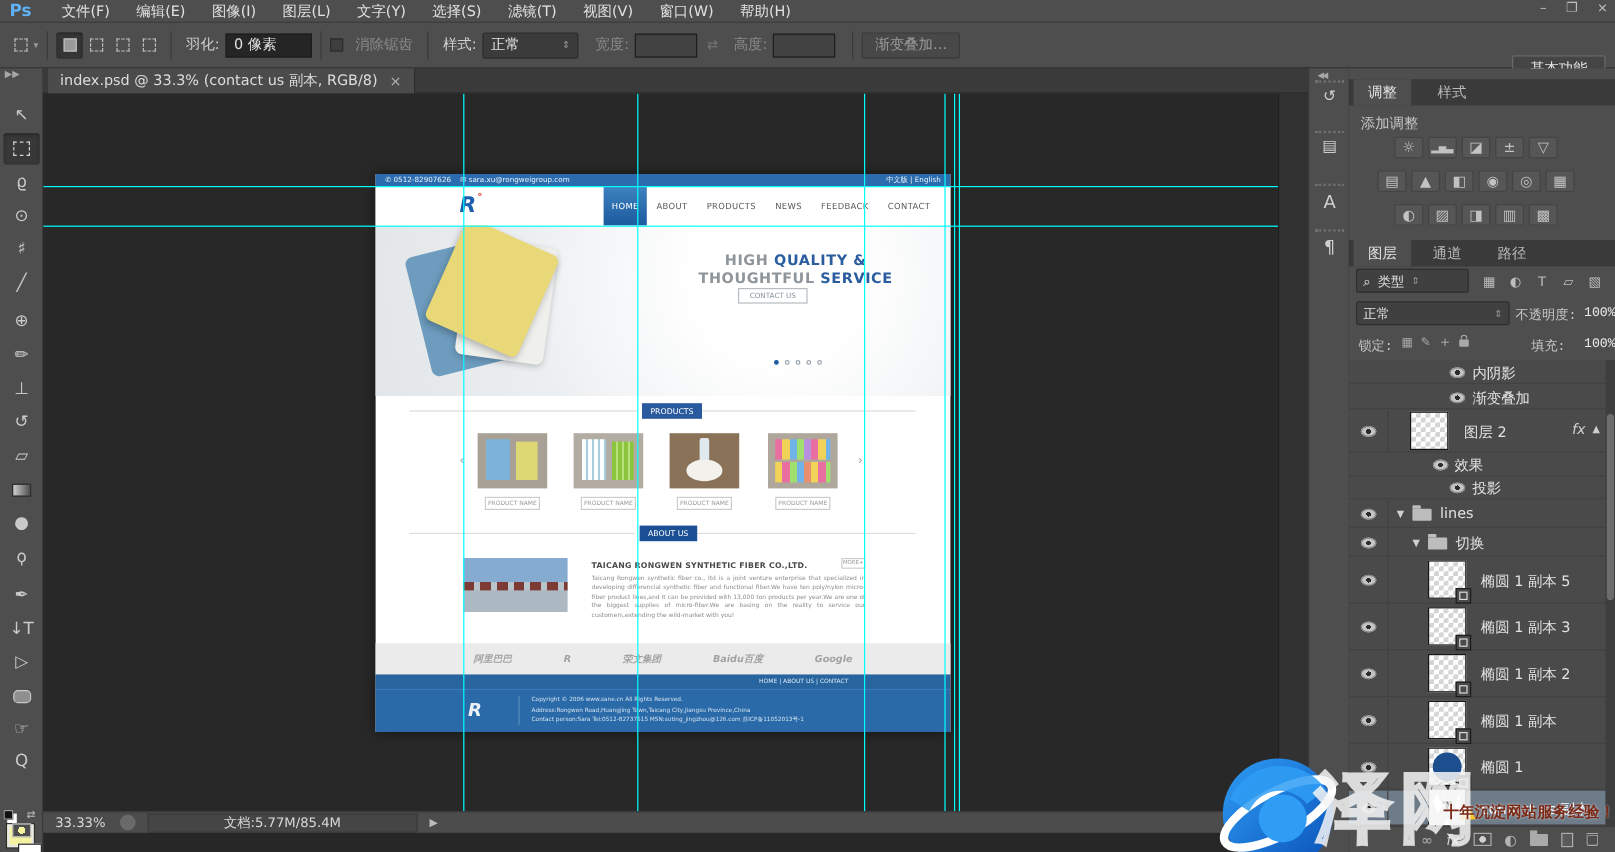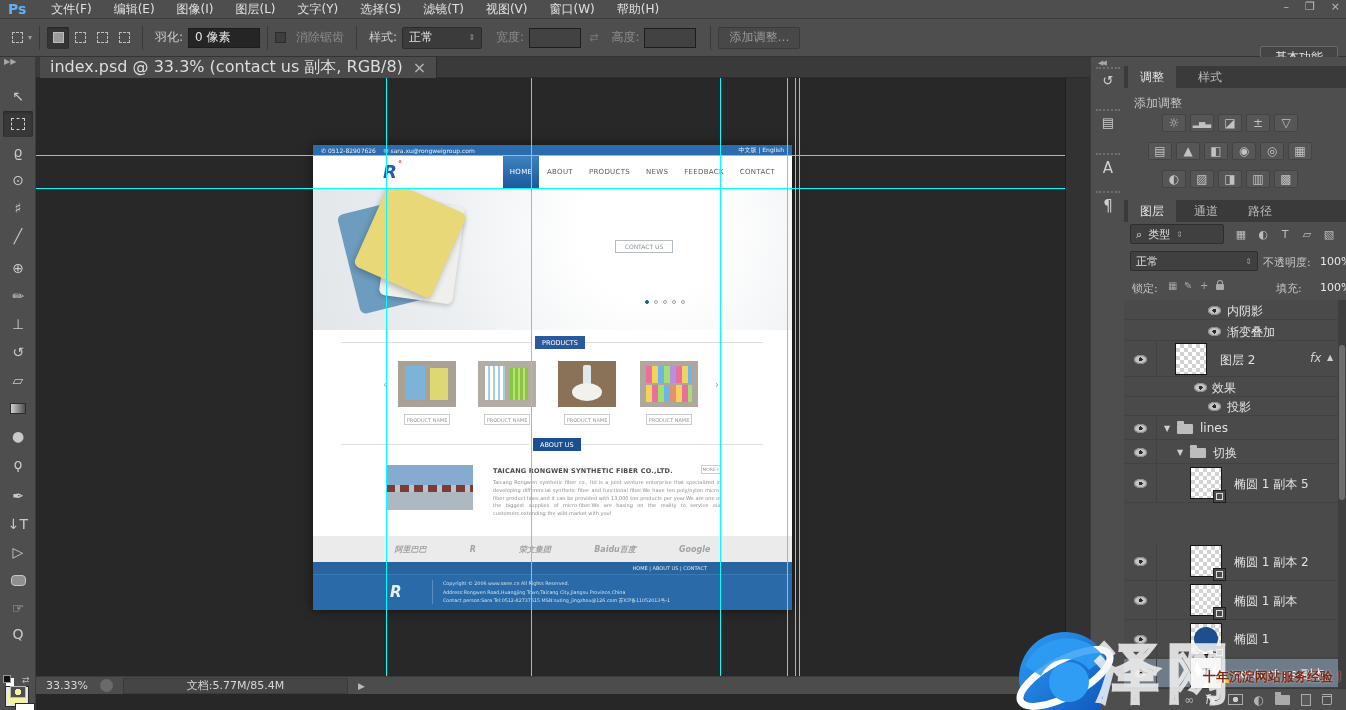--- a/index.html
+++ b/index.html
@@ -21,21 +21,21 @@
   .opt-drop{background:#3b3b3b;border:1px solid #2c2c2c;height:22px;color:#e2e2e2;padding:0 6px;display:flex;align-items:center;gap:10px;border-radius:2px;}
   .mode-btn{width:22px;height:22px;display:flex;align-items:center;justify-content:center;color:#b9b9b9;border-radius:2px;}
   .mode-btn.on{background:#353535;box-shadow:inset 0 1px 2px #222;}
   .sq{display:inline-block;width:11px;height:11px;border:1px dashed #bdbdbd;}
   .sq.fill{background:#9a9a9a;border-style:solid;}
   .opt-btn{border:1px solid #3a3a3a;background:#484848;border-radius:2px;height:22px;padding:0 10px;display:flex;align-items:center;color:#9a9a9a;}
   .ws-btn{position:absolute;right:8px;top:27px;border:1px solid #6a6a6a;background:#454545;border-radius:2px;height:22px;padding:0 14px;display:flex;align-items:center;color:#e6e6e6;}
   .chk{width:11px;height:11px;border:1px solid #2c2c2c;background:#3e3e3e;display:inline-block;margin-right:5px;}
   
   .tabbar{left:36px;top:57px;width:1054px;height:21px;background:#3a3a3a;border-bottom:1px solid #2c2c2c;}
-  .doctab{position:absolute;left:4px;top:0;height:21px;background:#4b4b4b;border-right:1px solid #2c2c2c;display:flex;align-items:center;padding:0 10px;color:#dddddd;font-size:16px;gap:10px;}
+  .doctab{position:absolute;left:4px;top:0;height:21px;background:#4b4b4b;border-right:1px solid #2c2c2c;display:flex;align-items:center;padding:0 10px;color:#dddddd;font-size:12px;gap:10px;}
   .doctab .x{color:#b5b5b5;}
   
   .toolbar{left:0;top:57px;width:36px;height:653px;background:#4e4e4e;border-right:1px solid #3c3c3c;}
   .tb-head{height:12px;color:#a7a7a7;font-size:8px;text-align:left;padding-left:4px;}
   .tool{position:absolute;left:3px;width:30px;height:26px;display:flex;align-items:center;justify-content:center;color:#c9c9c9;font-size:14px;}
   .tool.sel{background:#383838;box-shadow:inset 0 1px 3px #242424;border-radius:2px;}
   .tool .marq{width:14px;height:12px;border:1px dashed #d2d2d2;}
   .tool .grad{width:16px;height:11px;background:linear-gradient(90deg,#cfcfcf,#4e4e4e);border:1px solid #2e2e2e;}
   .tool .rrect{width:15px;height:11px;border:1px solid #c9c9c9;border-radius:4px;background:#8f8f8f;}
   .tool .qmask{width:16px;height:12px;border:1px solid #bbb;background:radial-gradient(circle 4px at 50% 50%,transparent 0 3px,#4e4e4e 3px);outline:0;}
@@ -59,21 +59,21 @@
   .ms-ico{position:absolute;left:0;width:34px;text-align:center;color:#cfcfcf;font-size:13px;}
   .ms-dots{position:absolute;left:5px;width:24px;height:2px;border-top:2px dotted #6f6f6f;}
   .collapse{position:absolute;left:18px;top:2px;color:#a7a7a7;font-size:7px;letter-spacing:-2px;}
   .rightpanels{left:1124px;top:57px;width:222px;height:653px;background:#4e4e4e;}
   .ptabbar{position:absolute;left:0;width:222px;height:22px;background:#3a3a3a;}
   .ptab{position:absolute;top:0;height:22px;display:flex;align-items:center;padding:0 12px;color:#b9b9b9;font-size:12px;}
   .ptab.on{background:#4e4e4e;color:#e4e4e4;}
   .adj-ico{position:absolute;width:24px;height:18px;display:flex;align-items:center;justify-content:center;color:#c2c2c2;font-size:12px;background:#565656;border:1px solid #444;border-radius:2px;}
   .well{position:absolute;background:#404040;border:1px solid #2e2e2e;border-radius:2px;display:flex;align-items:center;color:#e0e0e0;padding:0 5px;height:20px;font-size:11px;}
   .flt-ico{position:absolute;top:0;width:18px;height:18px;display:flex;align-items:center;justify-content:center;color:#bdbdbd;font-size:11px;}
-  .plabel{position:absolute;color:#c6c6c6;font-size:11px;}
+  .plabel{position:absolute;color:#c6c6c6;font-size:11px;font-family:Liberation Mono, monospace;}
   .lockico{position:absolute;color:#a9a9a9;font-size:10px;}
   .i-lock{width:8px;height:6px;background:#a9a9a9;border-radius:1px;position:relative;display:inline-block;}
   .i-lock::before{content:"";position:absolute;top:-4px;left:1px;width:4px;height:4px;border:1.5px solid #a9a9a9;border-bottom:none;border-radius:3px 3px 0 0;}
   
   .llist{position:absolute;left:0;top:243px;width:222px;height:388px;background:#4a4a4a;overflow:hidden;}
   .lrow{position:absolute;left:0;width:214px;border-bottom:1px solid #424242;}
   .lrow.sel{background:#6e7b88;color:#fff;}
   .eye{display:inline-block;width:13px;height:9px;border-radius:50%;background:radial-gradient(circle at 50% 50%,#2b2b2b 0 2px,#c4c4c4 2px);box-shadow:inset 0 0 0 1px #8a8a8a;}
   .eyecell{position:absolute;left:0;top:0;bottom:0;width:33px;border-right:1px solid #414141;display:flex;align-items:center;justify-content:center;}
   .lthumb{position:absolute;width:32px;height:32px;border:1px solid #151515;}
@@ -189,21 +189,21 @@
     <span class="opt-drop" style="width:80px;justify-content:space-between">
       <span>正常</span>
         <span style="font-size:8px;color:#9a9a9a">⇕</span>
     </span>
     <span class="opt-label dis" style="margin-left:14px">宽度:</span>
     <span class="opt-input dis"></span>
     <span style="color:#777;margin:0 8px;font-size:11px">⇄</span>
     <span class="opt-label dis">高度:</span>
     <span class="opt-input dis"></span>
     <span class="opt-sep" style="margin-left:14px"></span>
-    <span class="opt-btn">添加调整…</span>
+    <span class="opt-btn">渐变叠加…</span>
     <span class="ws-btn">基本功能</span>
   </div>
 
   <div class="abs tabbar">
     <div class="doctab">
       <span>index.psd @ 33.3% (contact us 副本, RGB/8)</span>
       <span class="x">×</span>
     </div>
   </div>
 
@@ -302,20 +302,24 @@
           <span class="navitem">NEWS</span>
           <span class="navitem">FEEDBACK</span>
           <span class="navitem">CONTACT</span>
         </span>
       </div>
       <div class="banner">
         <div>
           <span class="towel abs" style="left:35px;top:18px;width:68px;height:102px;background:#6d9cbe;transform:rotate(-14deg)"></span>
           <span class="towel abs" style="left:72px;top:14px;width:74px;height:98px;background:#efefec;transform:rotate(8deg);box-shadow:0 2px 5px rgba(0,0,0,.2)"></span>
           <span class="towel abs" style="left:55px;top:6px;width:84px;height:92px;background:#e9d877;transform:rotate(24deg);box-shadow:0 3px 6px rgba(0,0,0,.25)"></span>
+        </div>
+        <div class="b-title">
+          <span>HIGH </span><b>QUALITY &amp;</b><br>
+          <span>THOUGHTFUL </span><b>SERVICE</b>
         </div>
         <div class="b-btn">CONTACT US</div>
         <div class="dots">
           <span class="dot on"></span>
             <span class="dot"></span>
             <span class="dot"></span>
             <span class="dot"></span>
             <span class="dot"></span>
         </div>
       </div>
@@ -500,20 +504,29 @@
       </div>
       <div class="lrow" style="top:165px;height:38px">
         <span class="eyecell">
             <span class="eye"></span>
           </span>
         <span class="lthumb checker" style="left:66px;top:2px">
             <span class="vbadge"></span>
           </span>
         <span class="lname" style="left:110px;top:11px">椭圆 1 副本 5</span>
       </div>
+      <div class="lrow" style="top:204px;height:38px">
+        <span class="eyecell">
+            <span class="eye"></span>
+          </span>
+        <span class="lthumb checker" style="left:66px;top:2px">
+            <span class="vbadge"></span>
+          </span>
+        <span class="lname" style="left:110px;top:11px">椭圆 1 副本 3</span>
+      </div>
       <div class="lrow" style="top:243px;height:38px">
         <span class="eyecell">
             <span class="eye"></span>
           </span>
         <span class="lthumb checker" style="left:66px;top:2px">
             <span class="vbadge"></span>
           </span>
         <span class="lname" style="left:110px;top:11px">椭圆 1 副本 2</span>
       </div>
       <div class="lrow" style="top:282px;height:38px">

